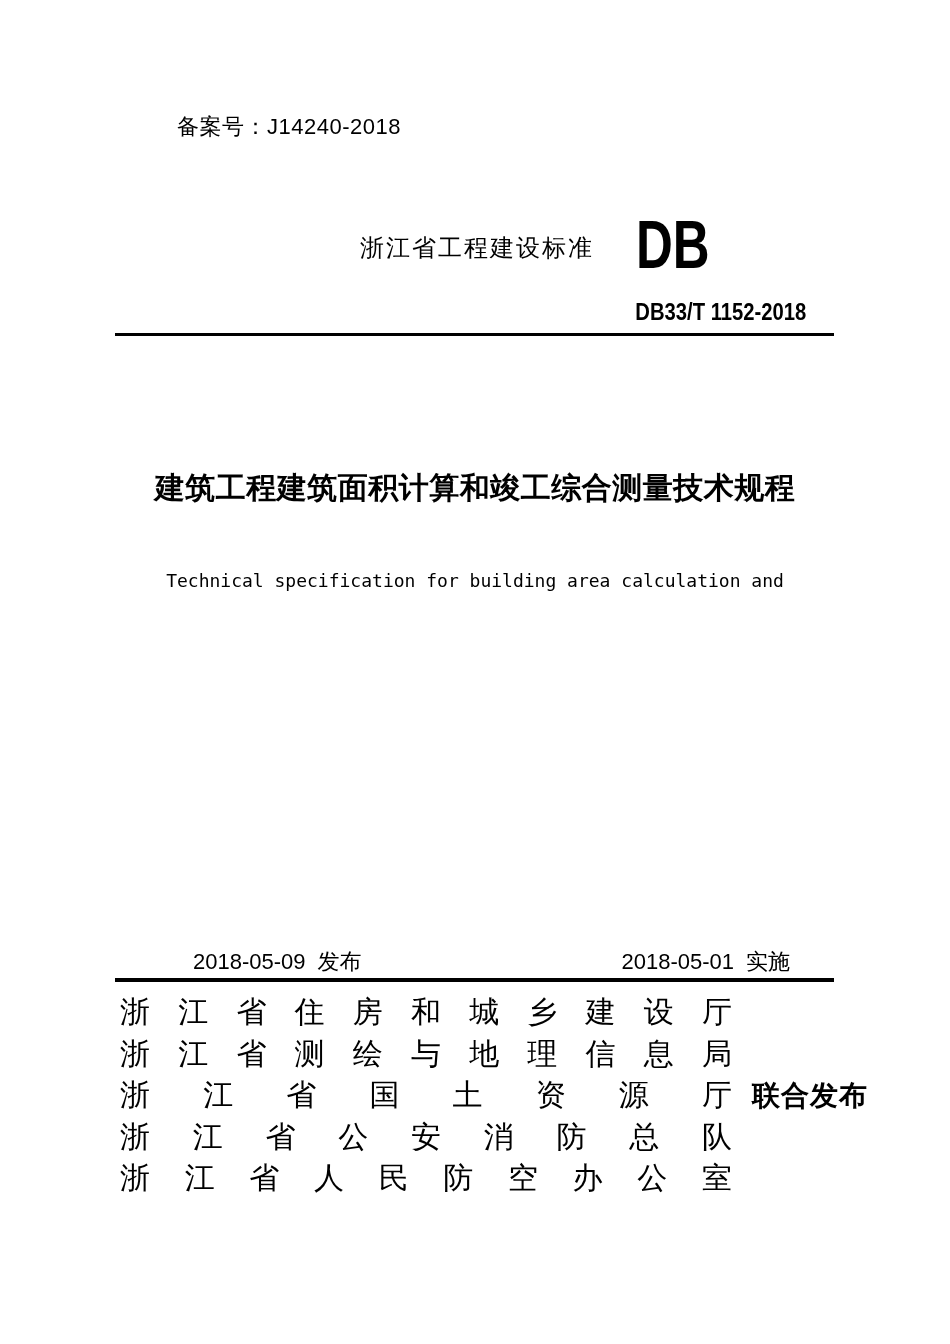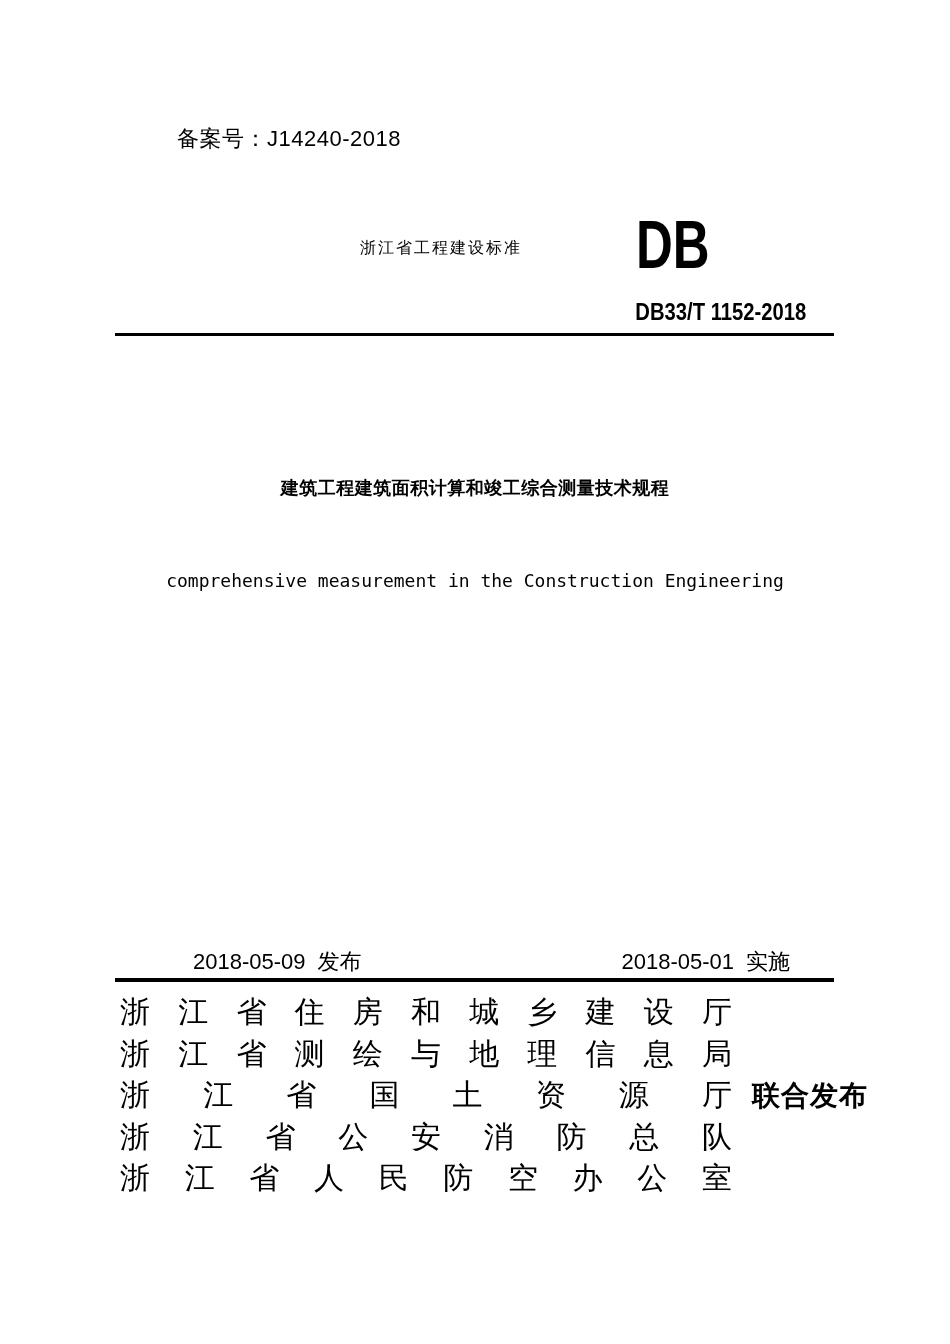--- a/index.html
+++ b/index.html
@@ -14,32 +14,32 @@
     background: #ffffff;
     color: #000000;
     font-family: "Liberation Sans", sans-serif;
     overflow: hidden;
   }
 
   
   .record-number {
     position: absolute;
     left: 177px;
-    top: 126px;
+    top: 114px;
     font-size: 22px;
     line-height: 26px;
     letter-spacing: 0.5px;
   }
 
   
   .standard-type {
     position: absolute;
     left: 360px;
     top: 233px;
-    font-size: 16px;
+    font-size: 24px;
     line-height: 30px;
     letter-spacing: 2px;
   }
   .db-mark {
     position: absolute;
     left: 636px;
     top: 210px;
     font-size: 68px;
     line-height: 1;
     font-weight: bold;
@@ -67,21 +67,21 @@
   .rule-top { top: 333px; height: 3px; }
   .rule-bottom { top: 978px; height: 4px; }
 
   
   .title-zh {
     position: absolute;
     left: 0;
     top: 474px;
     width: 950px;
     text-align: center;
-    font-size: 18px;
+    font-size: 30px;
     font-weight: bold;
     line-height: 28px;
     letter-spacing: 0.5px;
   }
   .title-en {
     position: absolute;
     left: 0;
     top: 566px;
     width: 950px;
     text-align: center;
@@ -146,21 +146,21 @@
 
   <div class="db-mark">DB</div>
 
   <div class="standard-code">DB33/T 1152-2018</div>
 
   <div class="rule rule-top"></div>
 
   <div class="title-zh">建筑工程建筑面积计算和竣工综合测量技术规程</div>
 
   <div class="title-en">
-    <div>comprehensive measurement in the Construction Engineering</div>
+    <div>Technical specification for building area calculation and</div>
   </div>
 
   <div class="dates-row">
     <div class="date-item">
       <span>2018-05-09</span><span class="date-label">发布</span>
     </div>
     <div class="date-item">
       <span>2018-05-01</span><span class="date-label">实施</span>
     </div>
   </div>

